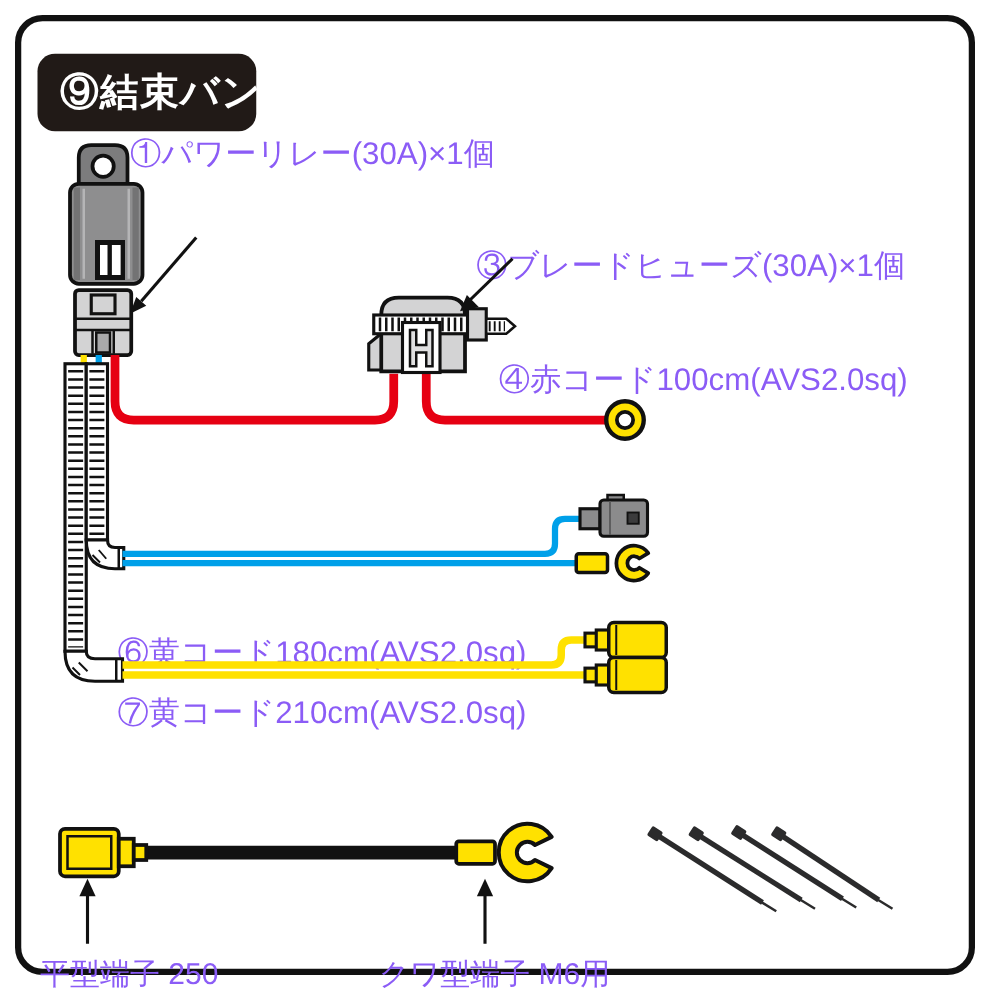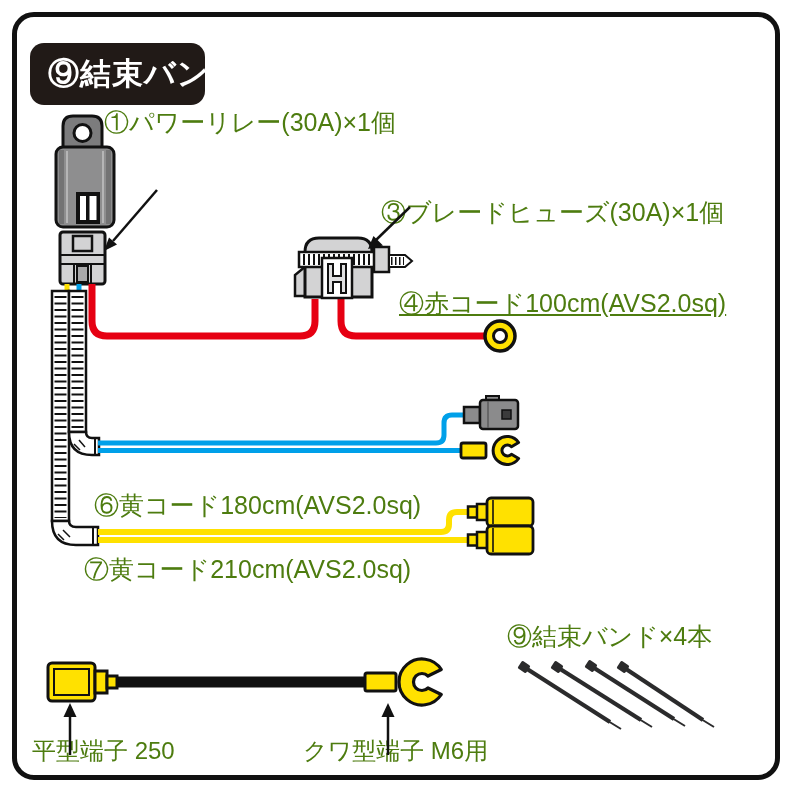--- a/index.html
+++ b/index.html
@@ -4,40 +4,39 @@
 <style>
   html,body{margin:0;padding:0;background:#fff;}
   body{width:800px;height:800px;font-family:"Liberation Sans",sans-serif;}
   #stage{position:relative;width:800px;height:800px;background:#fff;overflow:hidden;}
   #frame{position:absolute;left:12px;top:12px;width:768px;height:768px;
          border:5px solid #111;border-radius:22px;box-sizing:border-box;}
   #badge{position:absolute;left:30px;top:43px;width:175px;height:62px;
          background:#211a17;border-radius:14px;color:#fff;font-size:31px;
          font-weight:600;line-height:62px;padding-left:18px;box-sizing:border-box;
          letter-spacing:1px;white-space:nowrap;}
-  .lbl{position:absolute;font-size:25px;font-weight:500;color:#4d7c0f;
+  .lbl{position:absolute;font-size:25px;font-weight:500;color:#8b5cf6;
        white-space:nowrap;letter-spacing:0px;}
-  .lbl.small{font-size:24px;}
+  .lbl.small{font-size:24px;margin-top:28px;}
   svg{position:absolute;left:0;top:0;}
 </style>
 </head>
 <body>
 
 <div id="stage">
 
   <div id="frame"></div>
 
   <div id="badge">⑨結束バンド</div>
 
   <div class="lbl" style="left:104px;top:106px;">①パワーリレー(30A)×1個</div>
   <div class="lbl" style="left:381px;top:196px;">③ブレードヒューズ(30A)×1個</div>
-  <div class="lbl" style="left:399px;top:287px;text-decoration:underline;">④赤コード100cm(AVS2.0sq)</div>
-  <div class="lbl" style="left:94px;top:489px;">⑥黄コード180cm(AVS2.0sq)</div>
-  <div class="lbl" style="left:84px;top:553px;">⑦黄コード210cm(AVS2.0sq)</div>
-  <div class="lbl" style="left:507px;top:620px;">⑨結束バンド×4本</div>
+  <div class="lbl" style="left:399px;top:287px;">④赤コード100cm(AVS2.0sq)</div>
+  <div class="lbl" style="left:94px;top:505px;">⑥黄コード180cm(AVS2.0sq)</div>
+  <div class="lbl" style="left:94px;top:553px;">⑦黄コード210cm(AVS2.0sq)</div>
   <div class="lbl small" style="left:32px;top:735px;">平型端子 250</div>
   <div class="lbl small" style="left:303px;top:735px;">クワ型端子 M6用</div>
 
   <svg width="800" height="800" viewBox="0 0 800 800">
 
     <g>
       <path d="M 63,152 L 63,126 Q 63,116 73,116 L 92,116 Q 102,116 102,126 L 102,152 Z" fill="#7c7c7d" stroke="#111" stroke-width="3"></path>
       <circle cx="82.5" cy="133" r="8.5" fill="#fff" stroke="#111" stroke-width="3"></circle>
       <rect x="56" y="147" width="58" height="80" rx="7" fill="#8e8e8f" stroke="#111" stroke-width="3"></rect>
       <rect x="59" y="150" width="5" height="74" fill="#737374"></rect>

